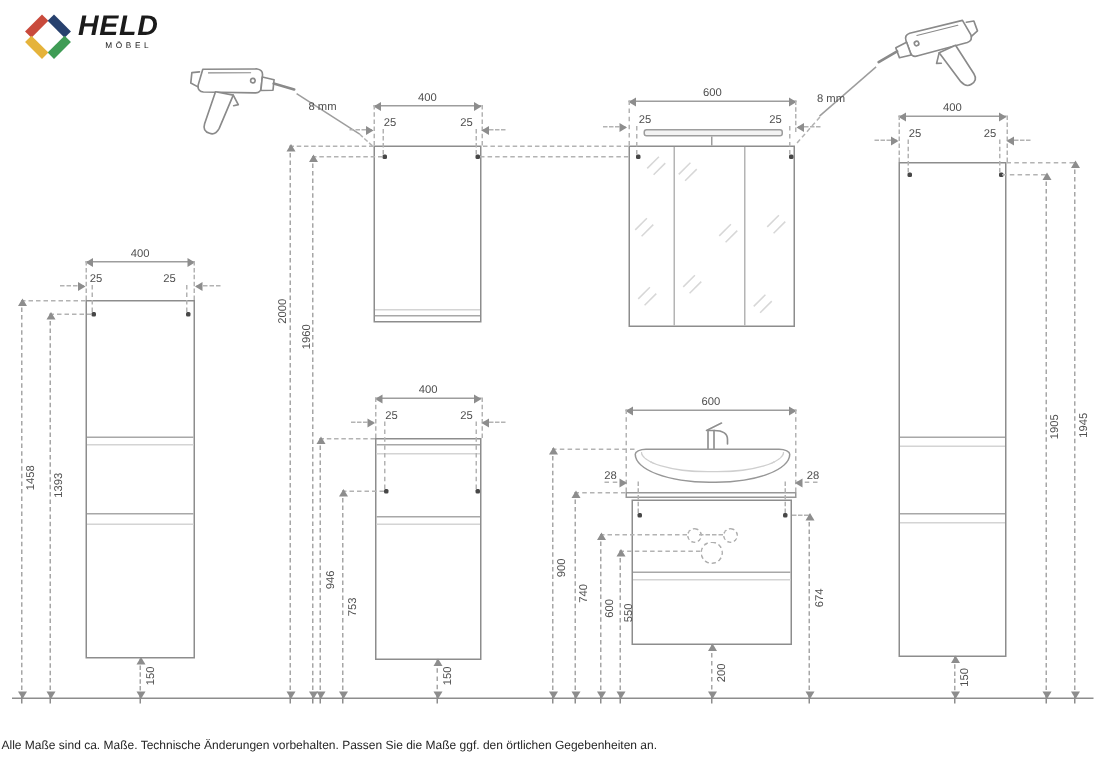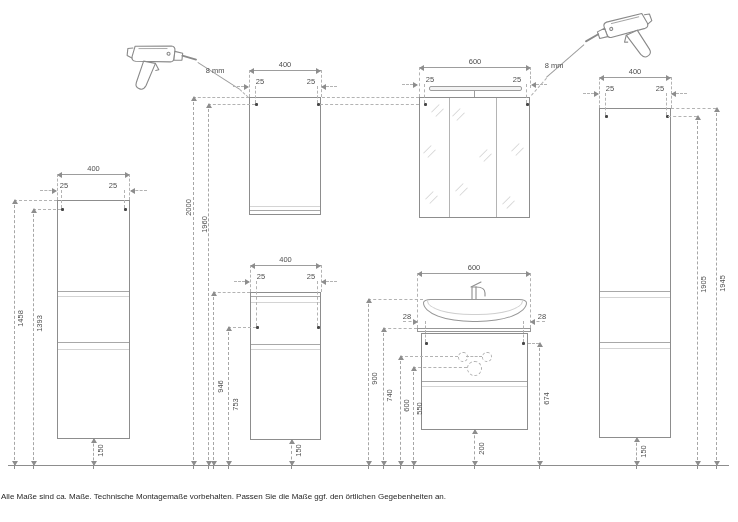--- a/index.html
+++ b/index.html
@@ -58,20 +58,34 @@
   .sink::after{content:"";position:absolute;left:3px;right:3px;top:1px;height:13px;
         border:1px solid #cfcfcf;border-top:none;border-radius:0 0 45px 45px / 0 0 14px 14px;}
   .plate{position:absolute;left:417px;top:328px;width:114px;height:4px;border:1px solid #979797;
          box-sizing:border-box;background:#fff;}
 </style>
 </head>
 <body>
 
 <div class="stage">
 
+  <div class="logo">
+    <svg width="32" height="32" viewBox="0 0 34 34">
+      <g stroke-width="6.4" stroke-linecap="butt" fill="none">
+        <path d="M15 4 L3 16" stroke="#c94a3c"></path>
+        <path d="M19 4 L31 16" stroke="#27416e"></path>
+        <path d="M31 19 L19 31" stroke="#3f9c55"></path>
+        <path d="M3 19 L15 31" stroke="#e5b33b"></path>
+      </g>
+    </svg>
+    <div class="brand-text">
+      <div class="brand">HELD</div>
+      <div class="brand-sub">MÖBEL</div>
+    </div>
+  </div>
 
   <div class="abs" style="left:123px;top:37px;transform:rotate(6deg);">
     <svg width="76" height="58" viewBox="0 0 76 58">
       <g stroke="#8a8a8a" fill="#ffffff" stroke-width="1.1" stroke-linejoin="round" stroke-linecap="round">
         <path d="M10 12 L46 8 Q50 8 50 12 L50 20 Q50 24 46 24 L12 27 Q8 27 8 23 Z"></path>
         <path d="M8 14 L3 15 L3 22 L8 24" fill="none"></path>
         <path d="M50 13 L58 14 L58 21 L50 22 Z"></path>
         <path d="M58 16.5 L72 19" stroke-width="1.8" fill="none"></path>
         <path d="M20 26 L15 48 Q14 53 19 54 Q23 55 25 50 L32 27 Z"></path>
         <path d="M32 27 L36 33 L33 34" fill="none"></path>
@@ -297,14 +311,14 @@
   <div class="tick" style="left:368px;"></div>
   <div class="tick" style="left:383px;"></div>
   <div class="tick" style="left:400px;"></div>
   <div class="tick" style="left:413px;"></div>
   <div class="tick" style="left:474px;"></div>
   <div class="tick" style="left:539px;"></div>
   <div class="tick" style="left:636px;"></div>
   <div class="tick" style="left:697px;"></div>
   <div class="tick" style="left:716px;"></div>
 
-  <div class="disclaimer">Alle Maße sind ca. Maße. Technische Montagemaße vorbehalten. Passen Sie die Maße ggf. den örtlichen Gegebenheiten an.</div>
+  <div class="disclaimer">Alle Maße sind ca. Maße. Technische Änderungen vorbehalten. Passen Sie die Maße ggf. den örtlichen Gegebenheiten an.</div>
 </div>
 
 </body></html>

